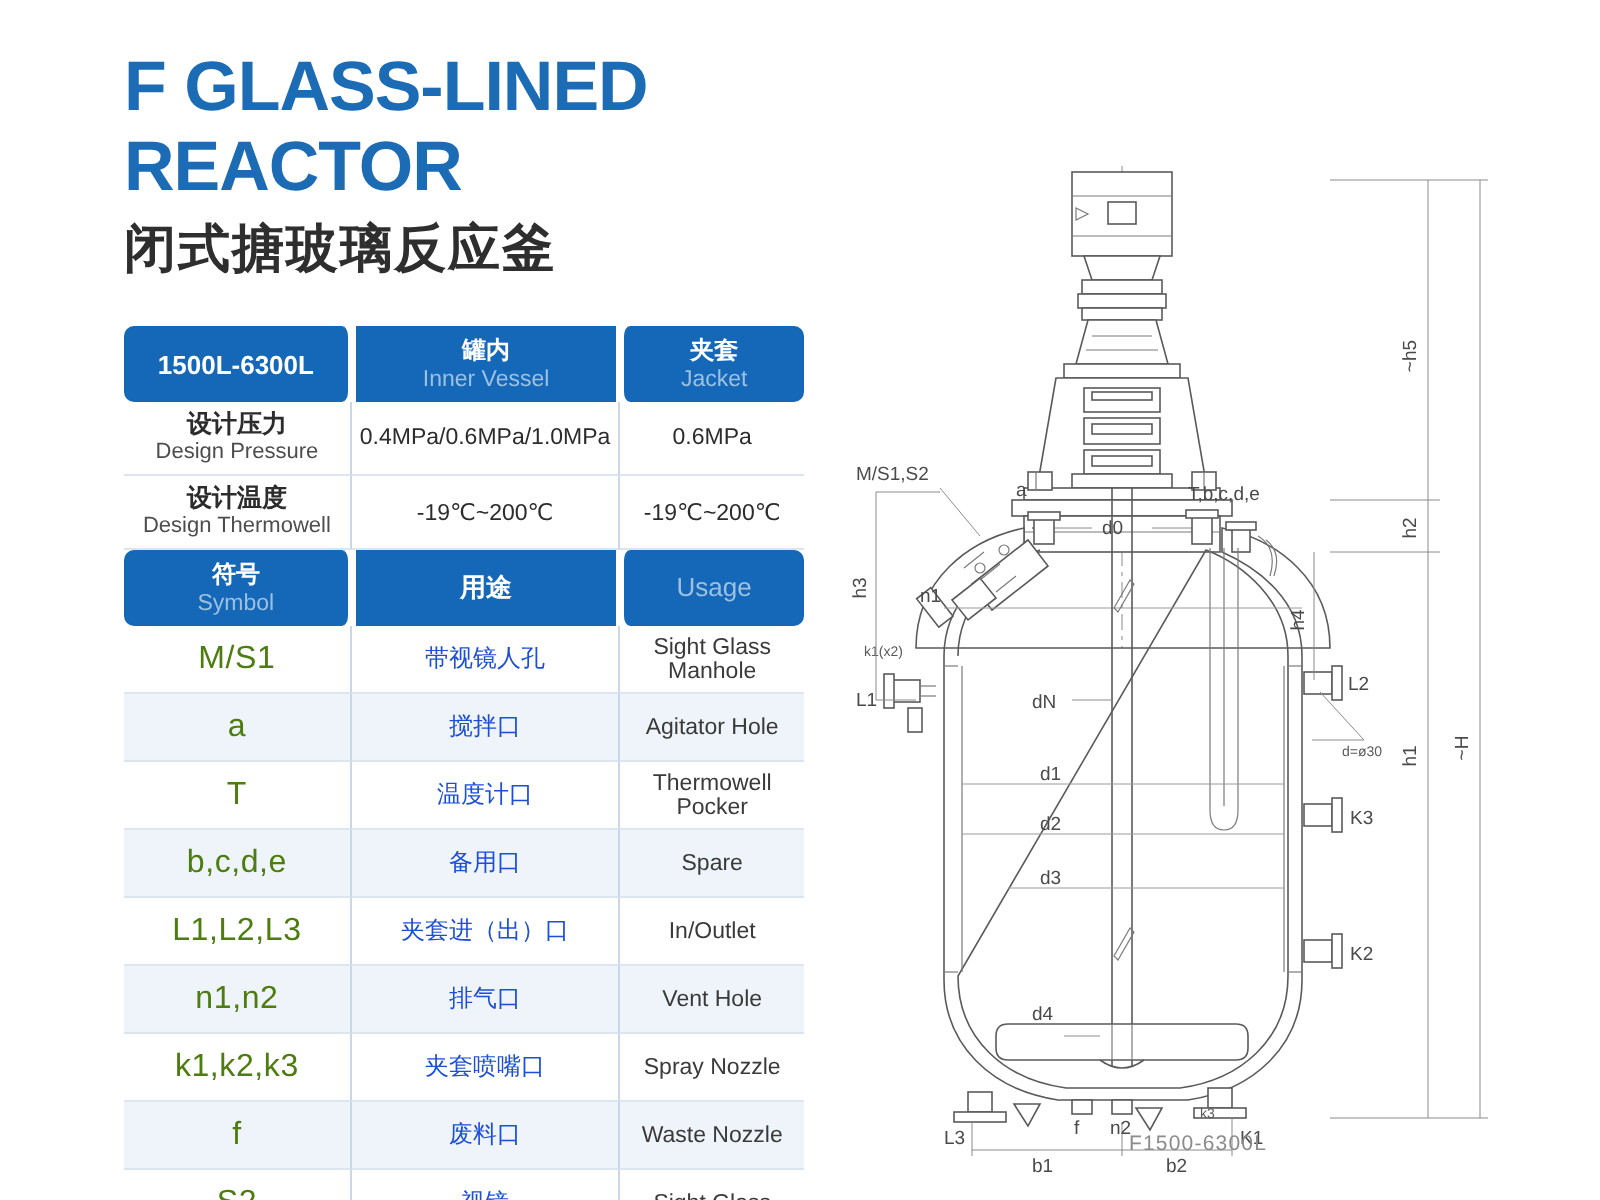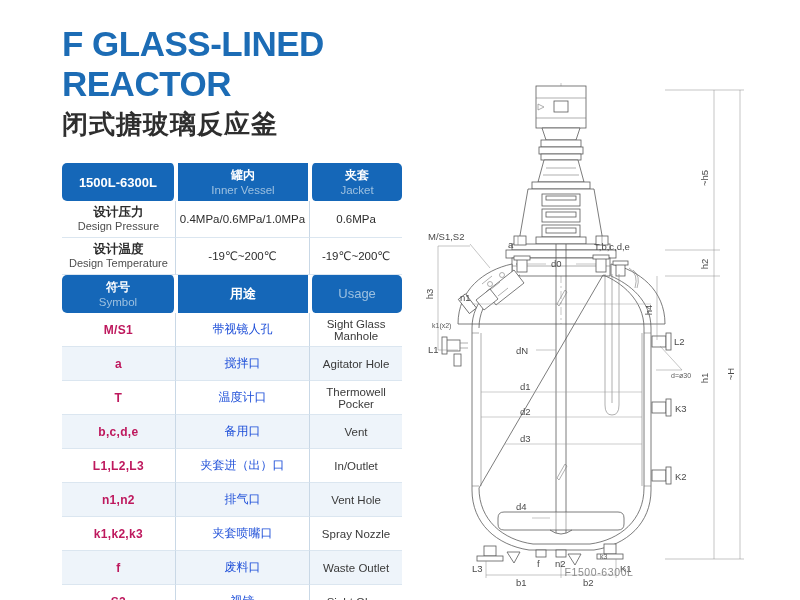--- a/index.html
+++ b/index.html
@@ -109,23 +109,23 @@
     line-height: 13px;
     color: #4d4d4d;
   }
   .cell-plain {
     display: block;
     font-size: 11.5px;
     color: #2c2c2c;
   }
   .cell-sym {
     display: block;
-    font-weight: bold;
-    font-size: 12px;
-    color: #be185d;
+    font-weight: normal;
+    font-size: 16px;
+    color: #4d7c0f;
     letter-spacing: 0.3px;
   }
   .cell-cn-s {
     display: block;
     font-size: 12px;
     color: #1d4ed8;
   }
   .cell-en-s {
     display: block;
     font-size: 11.5px;
@@ -201,21 +201,21 @@
           <span class="cell-plain">0.4MPa/0.6MPa/1.0MPa</span>
         </td>
         <td class="c3">
           <span class="cell-plain">0.6MPa</span>
         </td>
       </tr>
 
       <tr class="data-row">
         <td class="c1">
           <span class="cell-cn">设计温度</span>
-          <span class="cell-en">Design Temperature</span>
+          <span class="cell-en">Design Thermowell</span>
         </td>
         <td class="c2">
           <span class="cell-plain">-19℃~200℃</span>
         </td>
         <td class="c3">
           <span class="cell-plain">-19℃~200℃</span>
         </td>
       </tr>
 
       <tr class="hdr-row">
@@ -265,21 +265,21 @@
           </td>
       </tr>
       <tr class="data-row alt">
         <td class="c1">
             <span class="cell-sym">b,c,d,e</span>
           </td>
         <td class="c2">
             <span class="cell-cn-s">备用口</span>
           </td>
         <td class="c3">
-            <span class="cell-en-s">Vent</span>
+            <span class="cell-en-s">Spare</span>
           </td>
       </tr>
       <tr class="data-row">
         <td class="c1">
             <span class="cell-sym">L1,L2,L3</span>
           </td>
         <td class="c2">
             <span class="cell-cn-s">夹套进（出）口</span>
           </td>
         <td class="c3">
@@ -309,21 +309,21 @@
           </td>
       </tr>
       <tr class="data-row alt">
         <td class="c1">
             <span class="cell-sym">f</span>
           </td>
         <td class="c2">
             <span class="cell-cn-s">废料口</span>
           </td>
         <td class="c3">
-            <span class="cell-en-s">Waste Outlet</span>
+            <span class="cell-en-s">Waste Nozzle</span>
           </td>
       </tr>
       <tr class="data-row">
         <td class="c1">
             <span class="cell-sym">S2</span>
           </td>
         <td class="c2">
             <span class="cell-cn-s">视镜</span>
           </td>
         <td class="c3">

